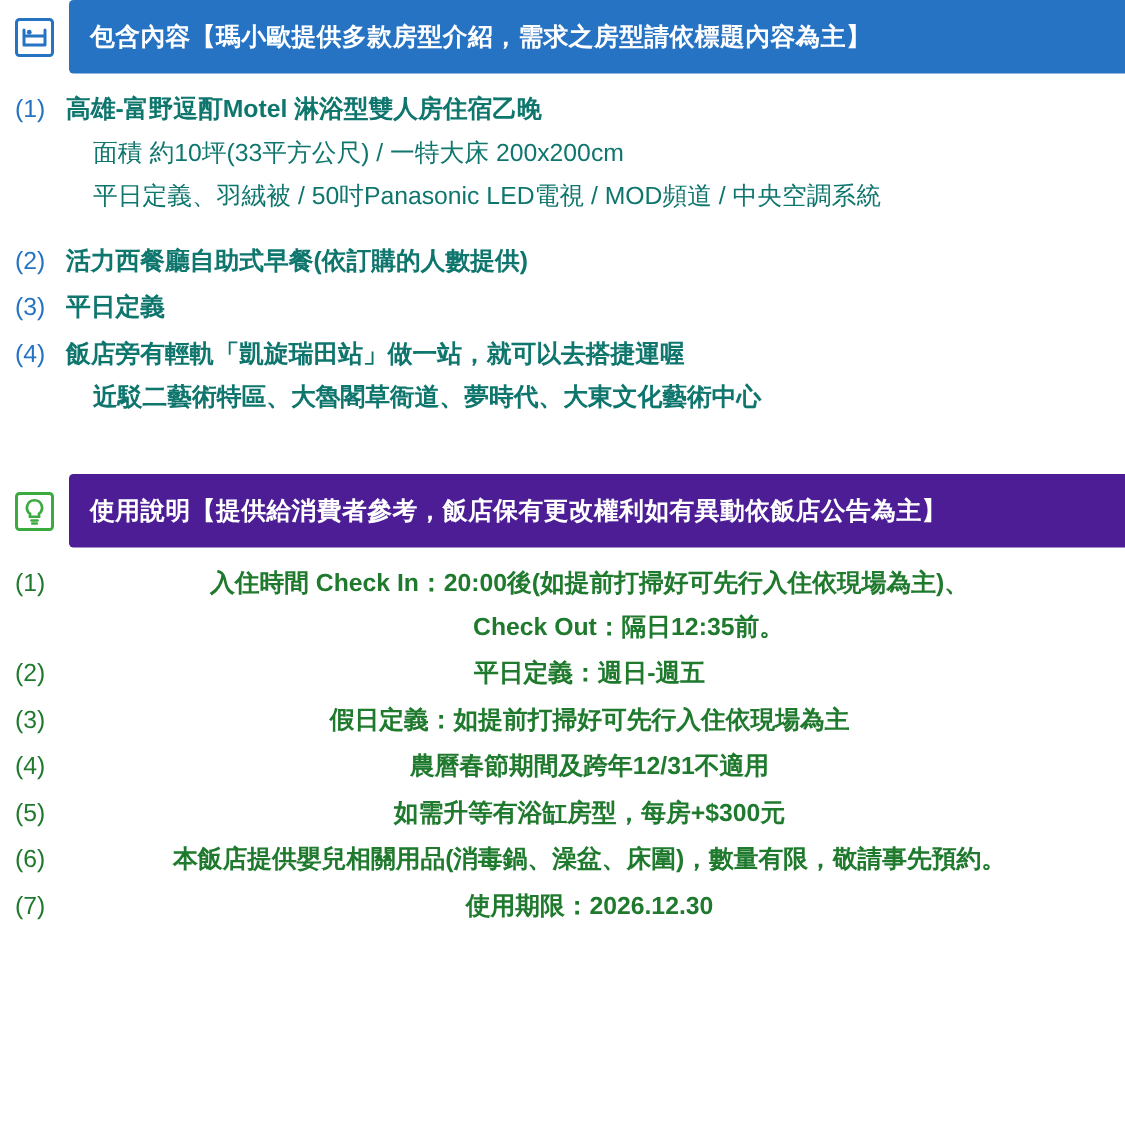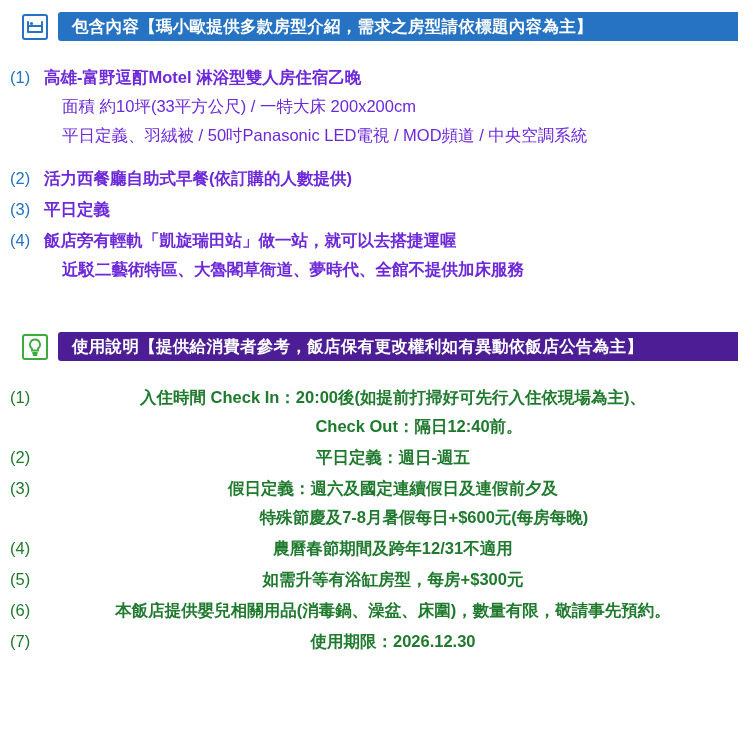--- a/index.html
+++ b/index.html
@@ -13,22 +13,22 @@
     width: 750px; height: 750px;
     position: relative;
     overflow: hidden;
     background: #ffffff;
   }
 
   
   .section-header {
     display: flex;
     align-items: stretch;
-    height: 29px;
-    margin: 12px;
+    height: 49px;
+    margin: 0;
   }
   .hdr-icon {
     width: 46px;
     display: flex;
     align-items: center;
     justify-content: center;
     flex: none;
   }
   .hdr-icon svg { display: block; }
   .hdr-bar {
@@ -61,21 +61,21 @@
     font-size: 16.5px;
     line-height: 29px;
     color: #2673c4;
     font-weight: normal;
   }
   .item-num.green { color: #1f7a2e; }
   .item-body { flex: 1; }
   .line {
     font-size: 16.5px;
     line-height: 29px;
-    color: #6d28d9;
+    color: #0f766e;
     white-space: nowrap;
   }
   .line.green { color: #1f7a2e; text-align: center; }
   .line.bold { font-weight: bold; }
   .line.indent1 { padding-left: 18px; }
   .line.indent2 { padding-left: 52px; }
   .line.indent3 { padding-left: 62px; }
 
   .blue-section { margin-bottom: 0; }
   .spacer-lg { height: 34px; }
@@ -121,21 +121,21 @@
       <div class="item-num">(3)</div>
       <div class="item-body">
         <div class="line bold">平日定義</div>
       </div>
     </div>
 
     <div class="item">
       <div class="item-num">(4)</div>
       <div class="item-body">
         <div class="line bold">飯店旁有輕軌「凱旋瑞田站」做一站，就可以去搭捷運喔</div>
-        <div class="line bold indent1">近駁二藝術特區、大魯閣草衙道、夢時代、全館不提供加床服務</div>
+        <div class="line bold indent1">近駁二藝術特區、大魯閣草衙道、夢時代、大東文化藝術中心</div>
       </div>
     </div>
 
   </div>
 
   <div class="spacer-lg"></div>
 
   <div class="section-header">
     <div class="hdr-icon">
       <svg width="30" height="28" viewBox="0 0 30 28">
@@ -146,36 +146,35 @@
     </div>
     <div class="hdr-bar green">使用說明【提供給消費者參考，飯店保有更改權利如有異動依飯店公告為主】</div>
   </div>
 
   <div class="content">
 
     <div class="item">
       <div class="item-num green">(1)</div>
       <div class="item-body">
         <div class="line green bold">入住時間 Check In：20:00後(如提前打掃好可先行入住依現場為主)、</div>
-        <div class="line green bold indent2">Check Out：隔日12:40前。</div>
+        <div class="line green bold indent2">Check Out：隔日12:35前。</div>
       </div>
     </div>
 
     <div class="item">
       <div class="item-num green">(2)</div>
       <div class="item-body">
         <div class="line green bold">平日定義：週日-週五</div>
       </div>
     </div>
 
     <div class="item">
       <div class="item-num green">(3)</div>
       <div class="item-body">
-        <div class="line green bold">假日定義：週六及國定連續假日及連假前夕及</div>
-        <div class="line green bold indent3">特殊節慶及7-8月暑假每日+$600元(每房每晚)</div>
+        <div class="line green bold">假日定義：如提前打掃好可先行入住依現場為主</div>
       </div>
     </div>
 
     <div class="item">
       <div class="item-num green">(4)</div>
       <div class="item-body">
         <div class="line green bold">農曆春節期間及跨年12/31不適用</div>
       </div>
     </div>
 

